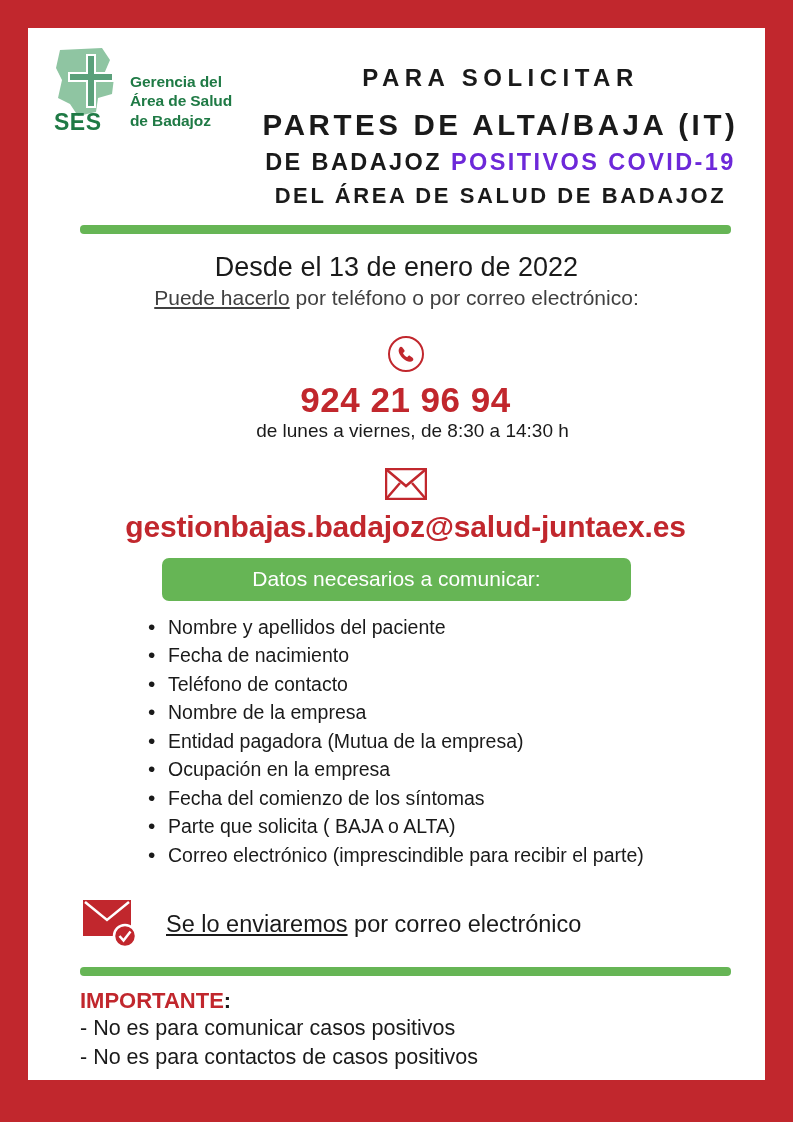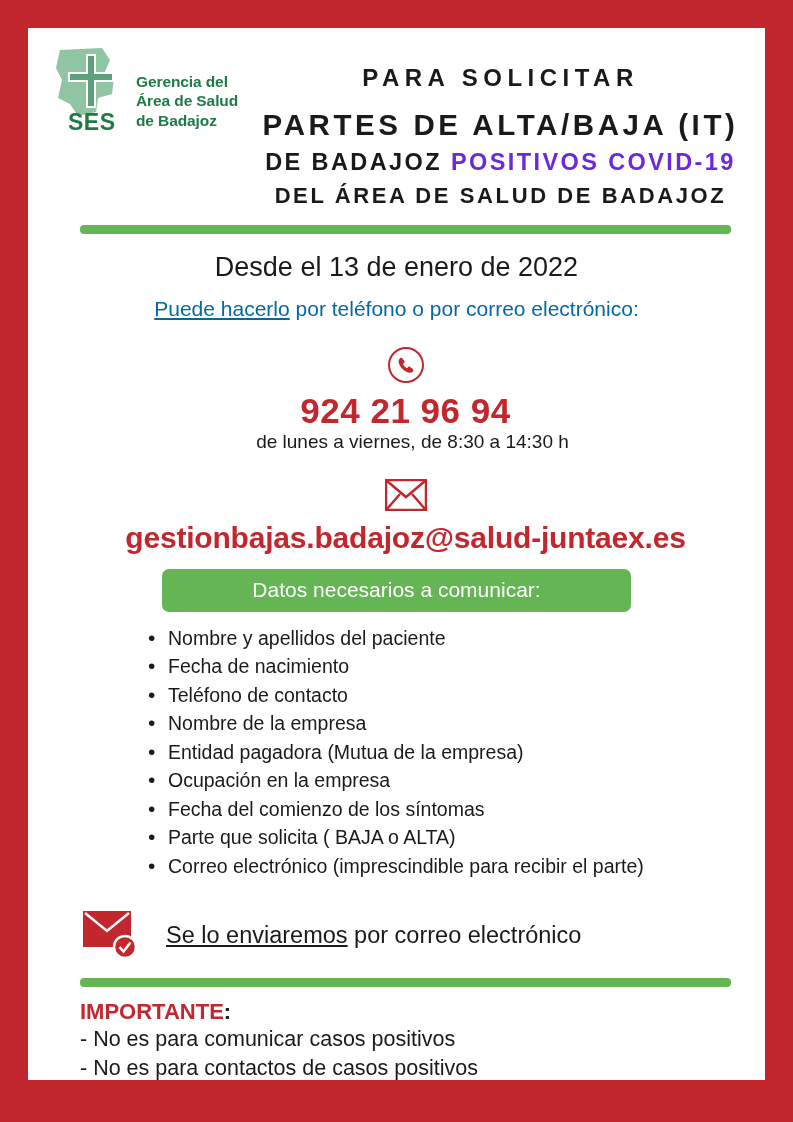--- a/index.html
+++ b/index.html
@@ -39,31 +39,30 @@
     align-items: flex-start;
     padding-top: 6px;
   }
   .logo-mark {
     position: relative;
     width: 78px;
     height: 92px;
     flex: 0 0 78px;
   }
   .logo-text {
-    margin-left: 6px;
     padding-top: 26px;
     color: #1f7a45;
     font-weight: bold;
     font-size: 15.5px;
     line-height: 1.25;
     letter-spacing: -0.1px;
   }
   .ses-word {
     position: absolute;
-    left: 16px;
+    left: 2px;
     bottom: 2px;
     color: #1f7a45;
     font-weight: bold;
     font-size: 23px;
     letter-spacing: 0.5px;
   }
 
   .title-block {
     flex: 1;
     text-align: center;
@@ -112,22 +111,22 @@
   .intro {
     text-align: center;
     margin-top: 18px;
   }
   .intro .line1 {
     font-size: 27px;
     color: #1a1a1a;
   }
   .intro .line2 {
     font-size: 21px;
-    color: #0369a1;
-    margin-top: 14px;
+    color: #404040;
+    margin-top: 3px;
   }
   .intro .line2 u { text-decoration: underline; }
 
   
   .contact {
     margin-top: 18px;
     padding-left: 18px;
   }
   .crow {
     display: flex;

